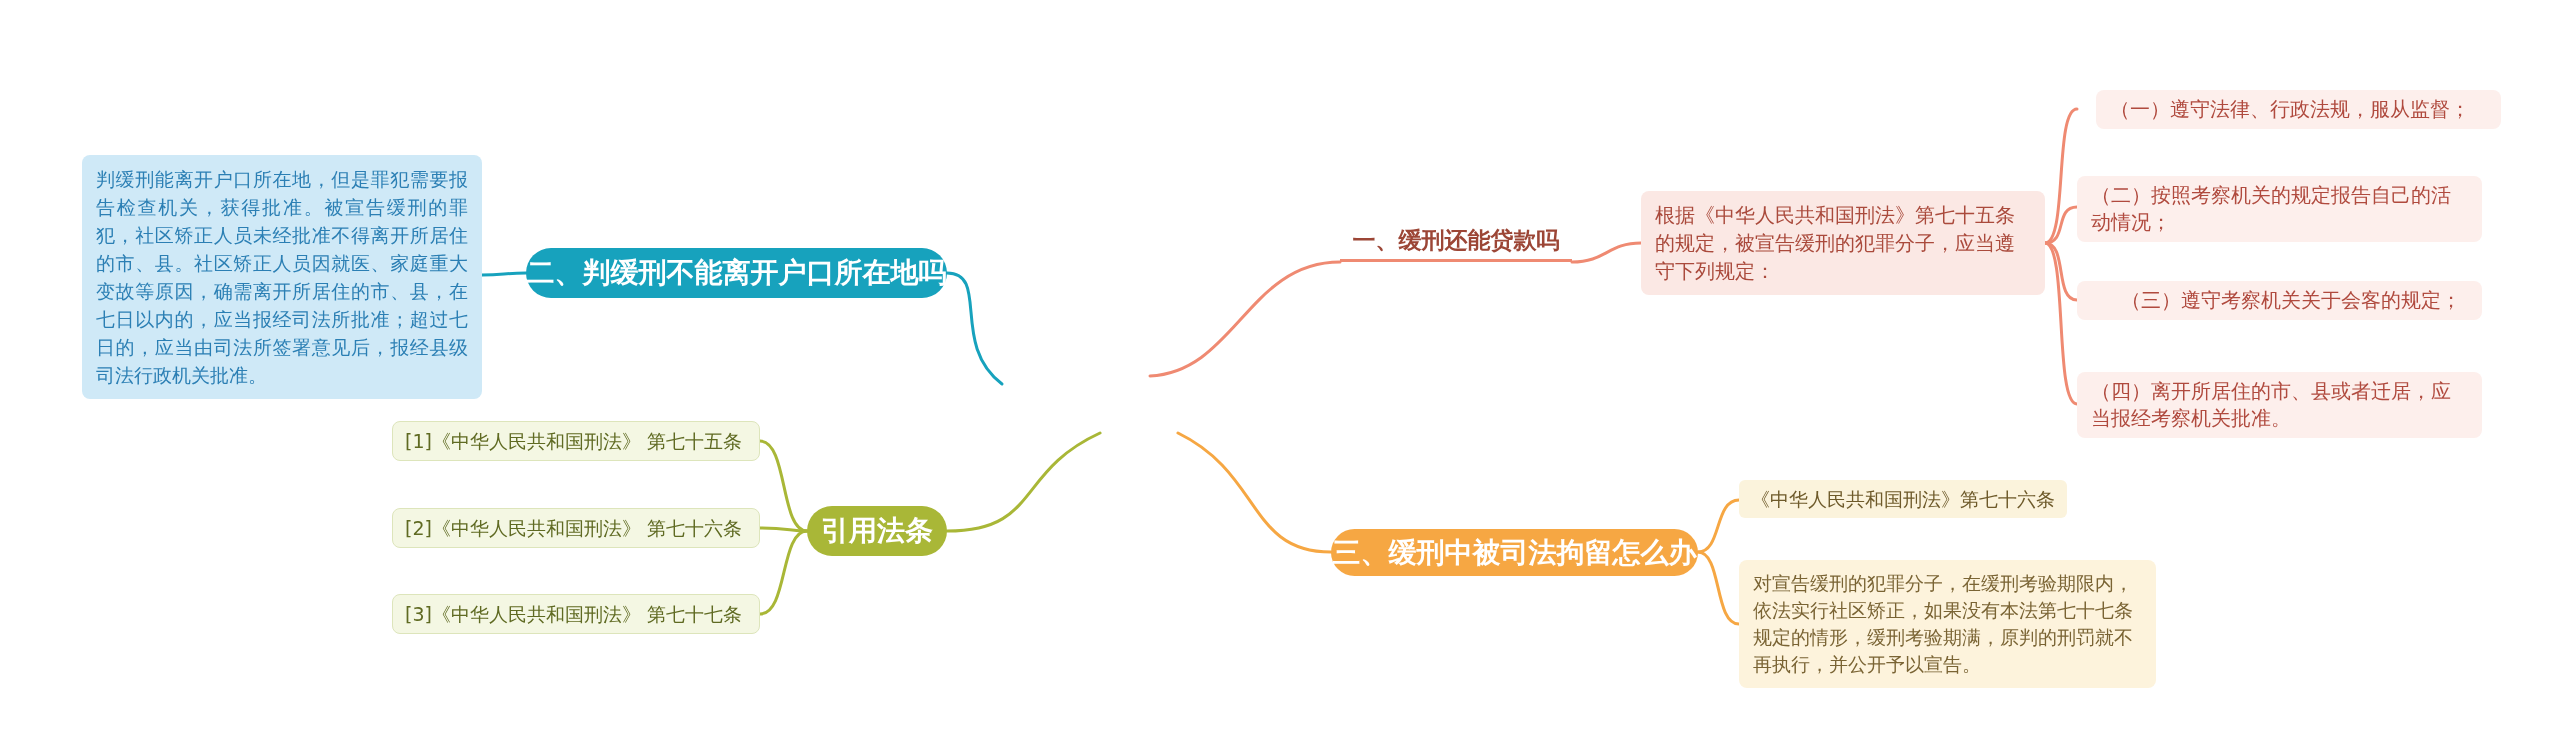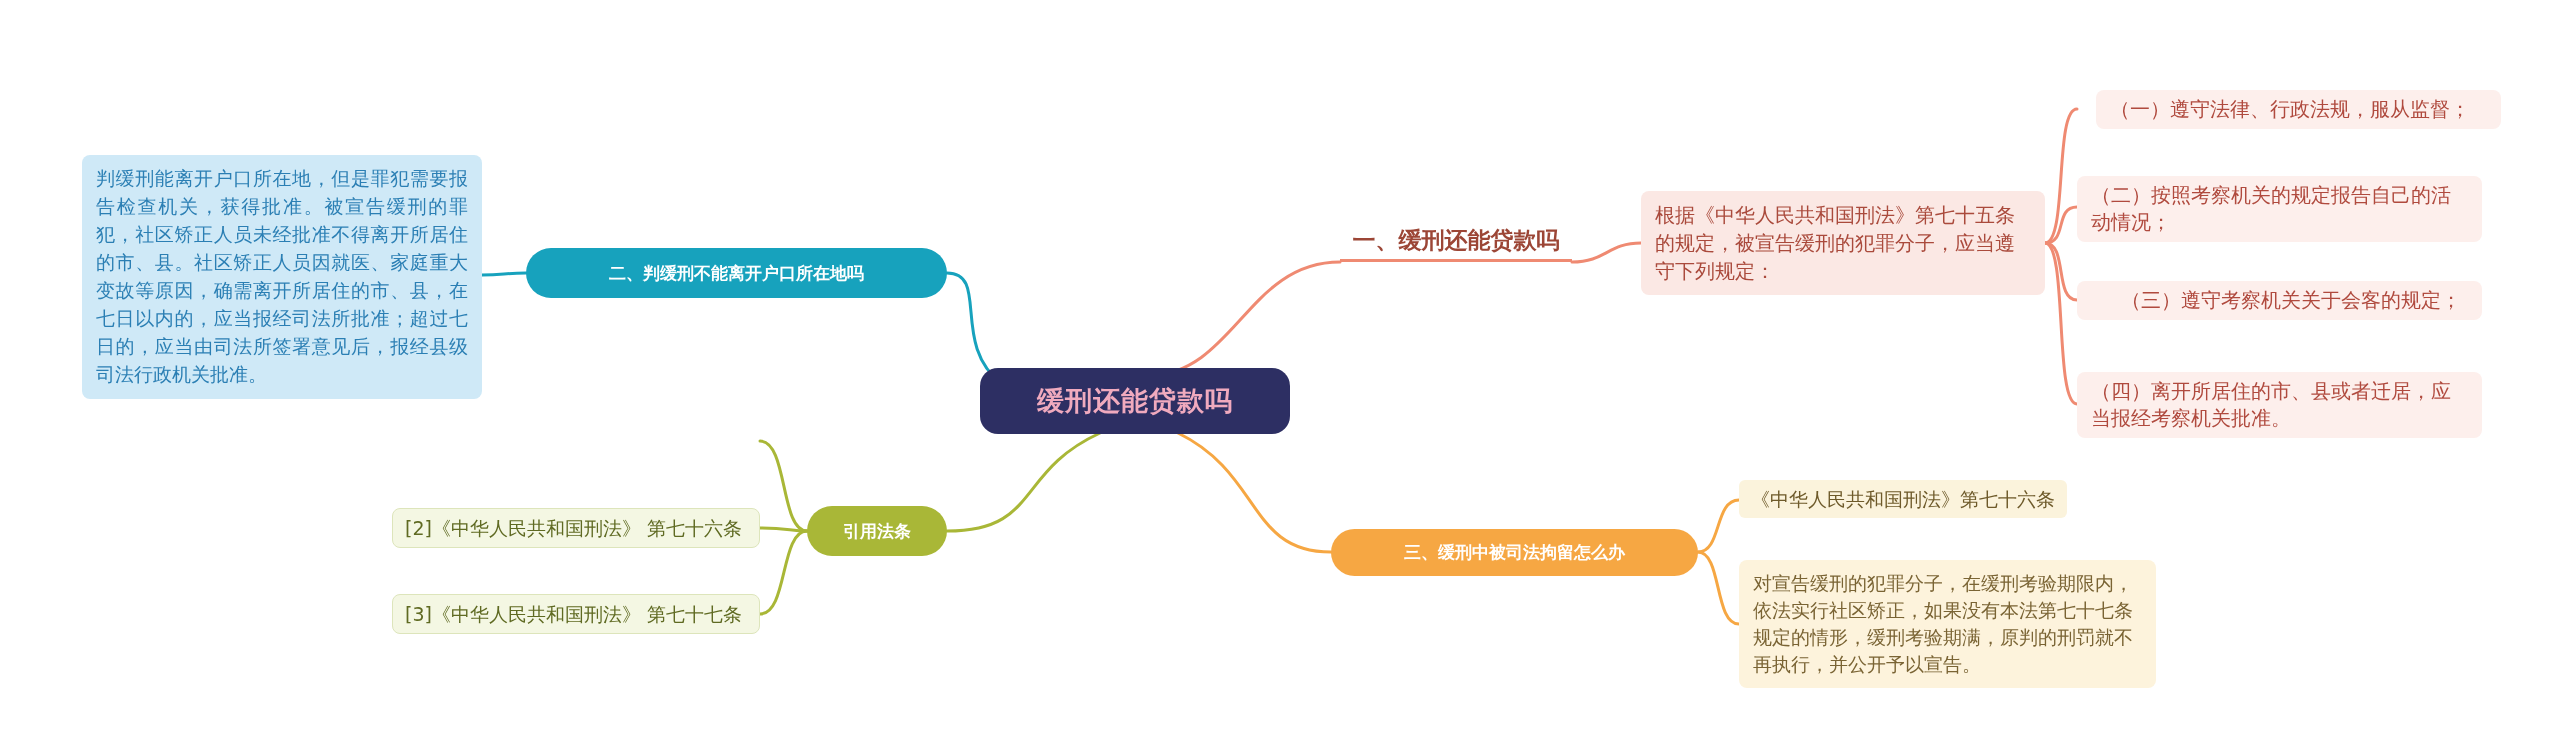--- a/index.html
+++ b/index.html
@@ -8,26 +8,26 @@
   .links{position:absolute;left:0;top:0;}
   .links path{stroke-linecap:round;}
   .node{position:absolute;box-sizing:border-box;}
 
   .center-node{left:980px;top:368px;width:310px;height:66px;background:#2d2f63;border-radius:18px;
     color:#f0aabe;font-size:27px;font-weight:600;display:flex;align-items:center;justify-content:center;letter-spacing:1px;}
 
   .branch-label{left:1340px;top:222px;width:232px;height:40px;line-height:36px;text-align:center;
     color:#9c4636;font-size:23px;font-weight:600;border-bottom:3px solid #ef8a72;}
 
-  .pill{border-radius:26px;color:#ffffff;font-size:17px;font-weight:600;display:flex;align-items:center;justify-content:center;}
+  .pill{border-radius:26px;color:#ffffff;font-size:28px;font-weight:600;display:flex;align-items:center;justify-content:center;}
   .teal-node{left:526px;top:248px;width:421px;height:50px;background:#17a2bd;}
   .olive-node{left:807px;top:506px;width:140px;height:50px;background:#a9b737;}
   .orange-node{left:1331px;top:529px;width:367px;height:47px;background:#f6a743;}
 
-  .note{border-radius:8px;padding:10px 14px;font-size:20px;line-height:28px;font-family:Liberation Serif, serif;}
+  .note{border-radius:8px;padding:10px 14px;font-size:20px;line-height:28px;}
   .note-household{left:82px;top:155px;width:400px;background:#cfe9f7;color:#2b7fb4;font-size:19px;line-height:28px;text-align:justify;}
   .note-loan{left:1641px;top:191px;width:404px;background:#fbe8e4;color:#aa4a3c;}
 
   .loan-item{left:2077px;width:405px;background:#fdefec;color:#b04a3e;border-radius:8px;padding:6px 14px;font-size:20px;line-height:27px;}
   .li-0{top:90px;margin-left:19px;} .li-1{top:176px;} .li-2{top:281px;padding-left:44px;} .li-3{top:372px;}
 
   .cite-item{left:392px;width:368px;background:#f4f7e3;border:1px solid #dde5bb;color:#5f6a22;border-radius:8px;
     padding:6px 12px;font-size:19px;line-height:26px;white-space:nowrap;}
   .ci-0{top:421px;} .ci-1{top:508px;} .ci-2{top:594px;}
 
@@ -54,33 +54,33 @@
     <path d="M 1100 433 C 1015 472 1040 531 947 531" fill="none" stroke-width="3" stroke="#a9b737"></path>
     <path d="M 807 531 C 780 531 788 441 760 441" fill="none" stroke-width="3" stroke="#a9b737"></path>
     <path d="M 807 531 C 790 531 788 528 760 528" fill="none" stroke-width="3" stroke="#a9b737"></path>
     <path d="M 807 531 C 780 531 788 614 760 614" fill="none" stroke-width="3" stroke="#a9b737"></path>
 
     <path d="M 1178 433 C 1262 474 1248 552 1331 552" fill="none" stroke-width="3" stroke="#f6a743"></path>
     <path d="M 1698 552 C 1722 552 1714 500 1739 500" fill="none" stroke-width="3" stroke="#f6a743"></path>
     <path d="M 1698 552 C 1722 552 1714 624 1739 624" fill="none" stroke-width="3" stroke="#f6a743"></path>
   </svg>
 
-  <div class="node center-node">缓刑还能贷款吗</div>
 
   <div class="node branch-label">一、缓刑还能贷款吗</div>
   <div class="node note note-loan">根据《中华人民共和国刑法》第七十五条的规定，被宣告缓刑的犯罪分子，应当遵守下列规定：</div>
   <div class="node loan-item li-0">（一）遵守法律、行政法规，服从监督；</div>
   <div class="node loan-item li-1">（二）按照考察机关的规定报告自己的活动情况；</div>
   <div class="node loan-item li-2">（三）遵守考察机关关于会客的规定；</div>
   <div class="node loan-item li-3">（四）离开所居住的市、县或者迁居，应当报经考察机关批准。</div>
 
   <div class="node pill teal-node">二、判缓刑不能离开户口所在地吗</div>
   <div class="node note note-household">判缓刑能离开户口所在地，但是罪犯需要报告检查机关，获得批准。被宣告缓刑的罪犯，社区矫正人员未经批准不得离开所居住的市、县。社区矫正人员因就医、家庭重大变故等原因，确需离开所居住的市、县，在七日以内的，应当报经司法所批准；超过七日的，应当由司法所签署意见后，报经县级司法行政机关批准。</div>
 
   <div class="node pill olive-node">引用法条</div>
+  <div class="node cite-item ci-0">[1]《中华人民共和国刑法》 第七十五条</div>
   <div class="node cite-item ci-1">[2]《中华人民共和国刑法》 第七十六条</div>
   <div class="node cite-item ci-2">[3]《中华人民共和国刑法》 第七十七条</div>
 
   <div class="node ref-detention">《中华人民共和国刑法》第七十六条</div>
   <div class="node pill orange-node">三、缓刑中被司法拘留怎么办</div>
   <div class="node note note-detention">对宣告缓刑的犯罪分子，在缓刑考验期限内，依法实行社区矫正，如果没有本法第七十七条规定的情形，缓刑考验期满，原判的刑罚就不再执行，并公开予以宣告。</div>
 
 </div>
 
 </body></html>

